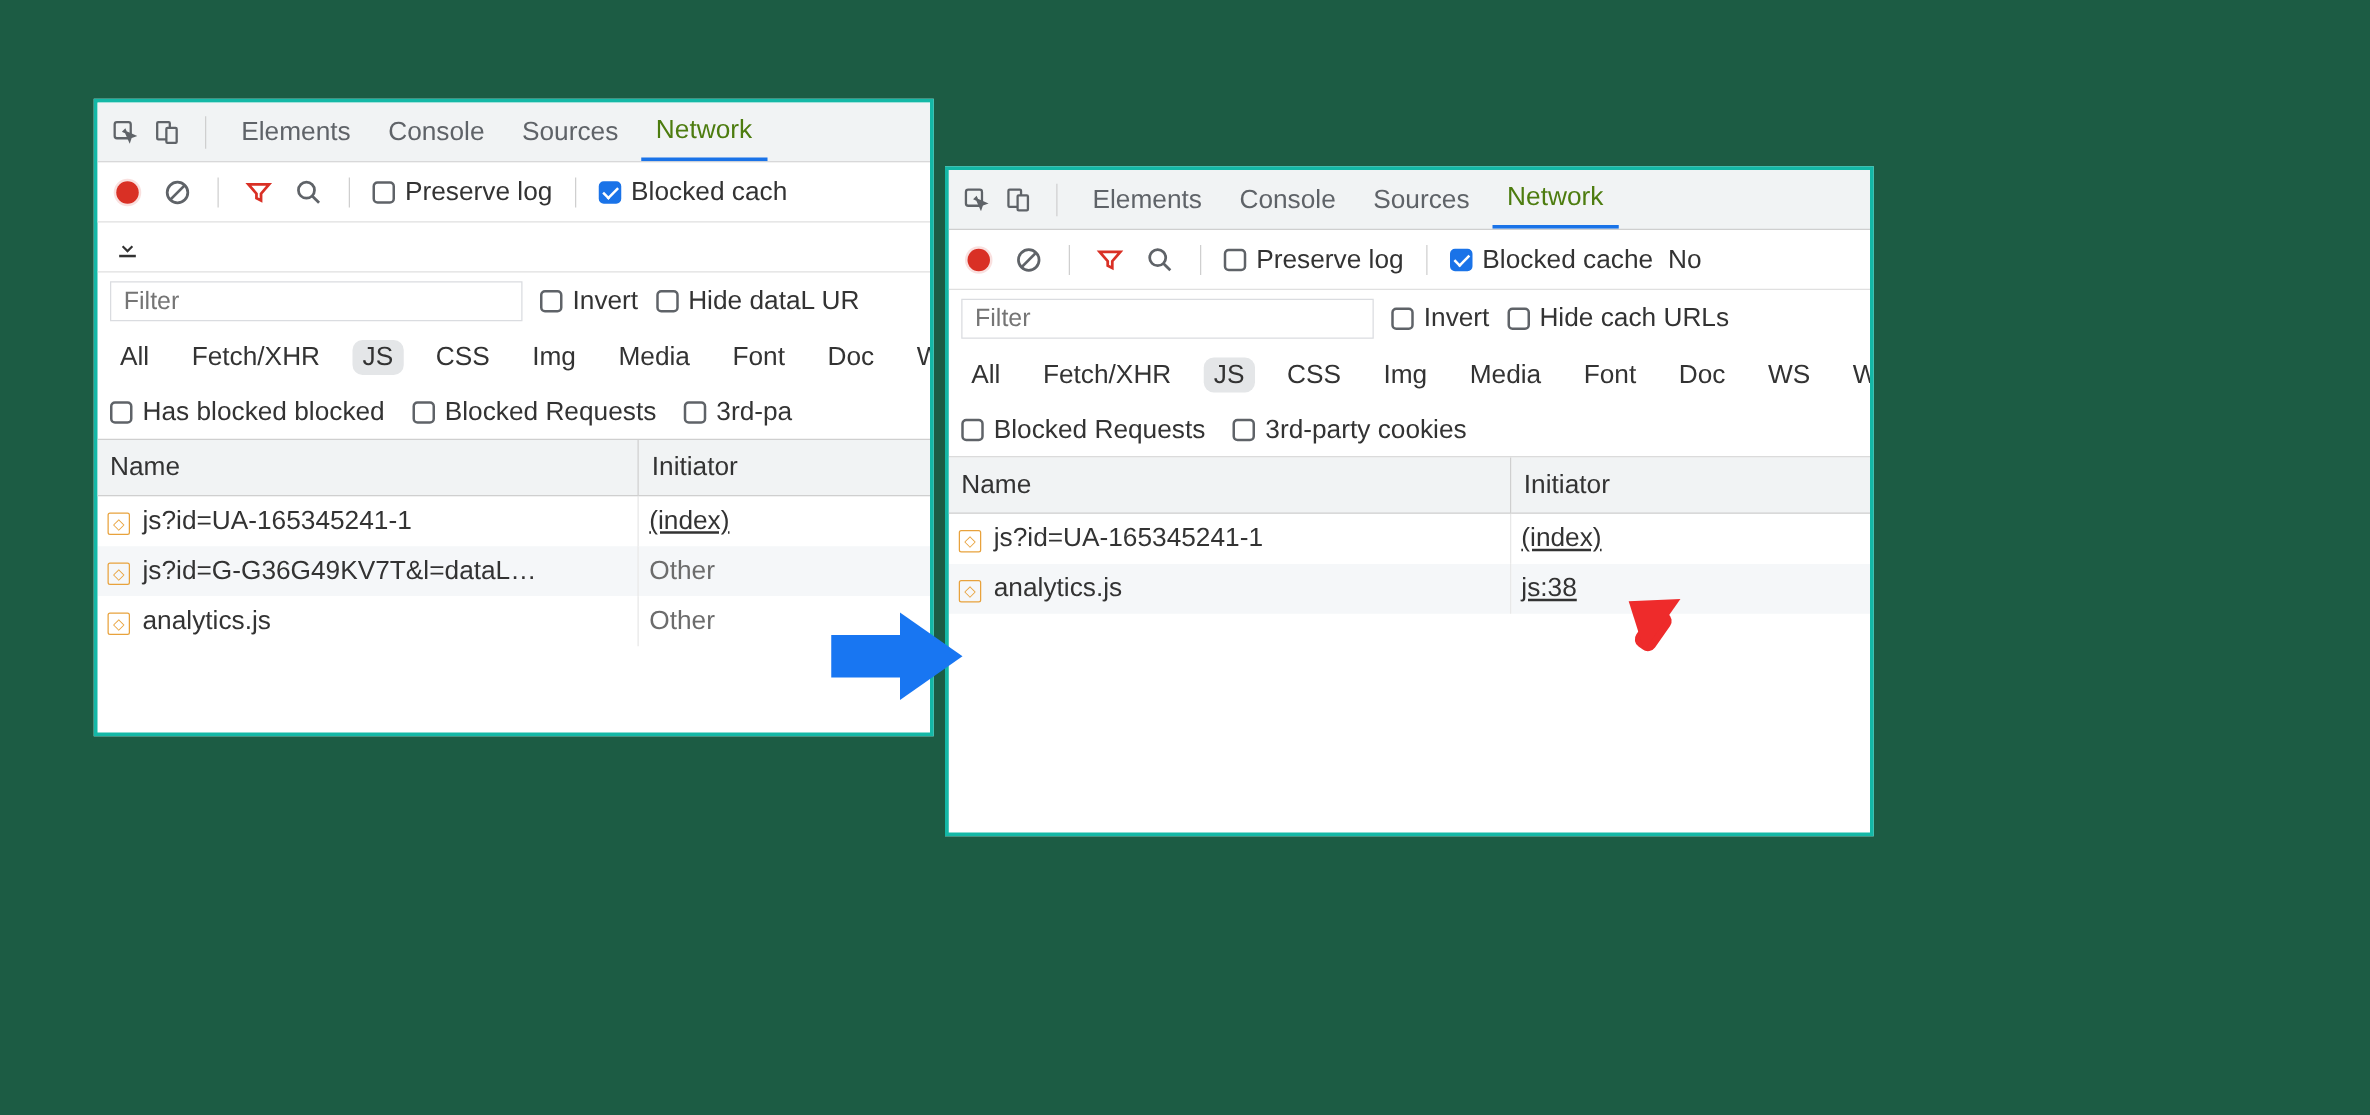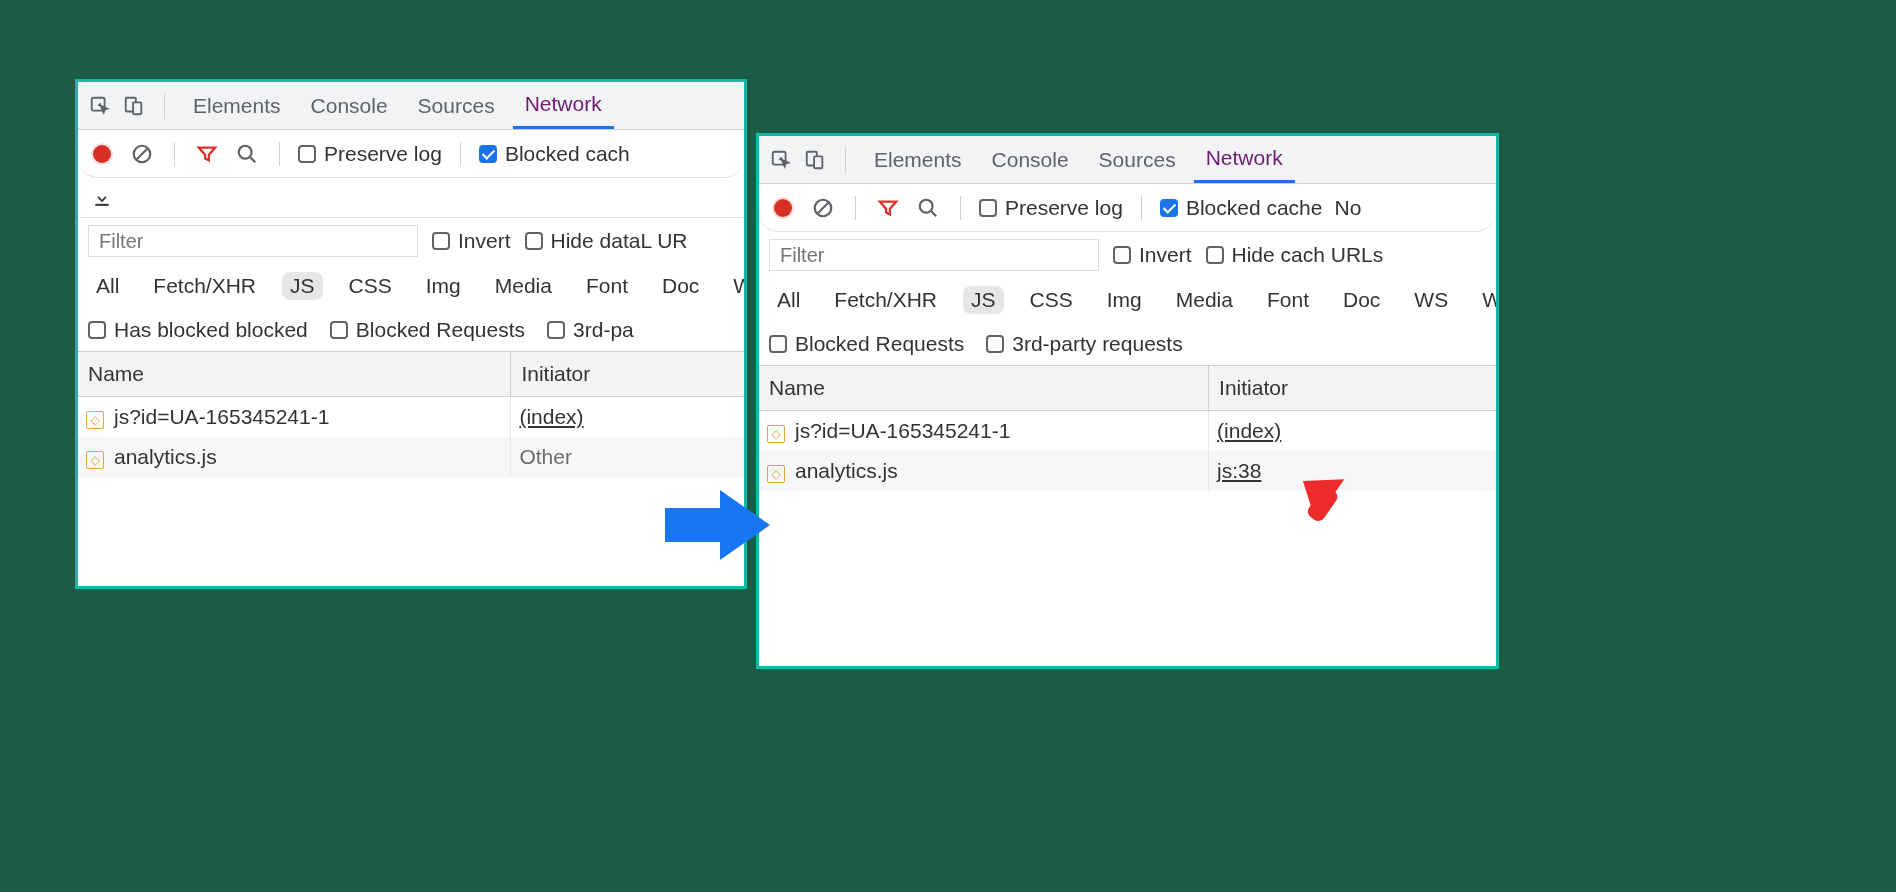--- a/index.html
+++ b/index.html
@@ -28,28 +28,28 @@
     background: #f1f3f4;
     border-bottom: 1px solid #cfcfcf;
     padding: 0 8px;
     gap: 6px;
     overflow: hidden;
     white-space: nowrap;
   }
   .tab-row .sep { width:1px; height:26px; background:#cfcfcf; margin:0 10px; }
   .tab { color:#5f6368; padding:0 12px; height:100%; display:flex; align-items:center; cursor:pointer; }
   .tab.active { color:#1a73e8; border-bottom:3px solid #1a73e8; font-weight:500; color:#202124;}
-  .tab.active span{ color:#701a75; }
+  .tab.active span{ color:#4d7c0f; }
 
   .icon-box { width:28px; height:28px; display:flex; align-items:center; justify-content:center; color:#5f6368; }
 
   .toolbar-row {
     display:flex; align-items:center; height:48px;
     background:#fff; border-bottom:1px solid #e0e0e0;
-    padding:0 10px; gap:12px; overflow:hidden; white-space:nowrap;border-radius:20px;
+    padding:0 10px; gap:12px; overflow:hidden; white-space:nowrap;
   }
   .toolbar-row .sep { width:1px; height:24px; background:#cfcfcf; margin:0 6px;}
 
   .record-dot{ width:18px;height:18px;border-radius:50%;background:#d93025;box-shadow:0 0 0 2px rgba(217,48,37,.15);}
   .checkbox{ width:18px;height:18px;border:2px solid #5f6368;border-radius:4px;display:inline-block;position:relative;flex:0 0 auto;}
   .checkbox.checked{ background:#1a73e8;border-color:#1a73e8;}
   .checkbox.checked::after{content:"";position:absolute;left:4px;top:0px;width:5px;height:10px;border:solid #fff;border-width:0 2.5px 2.5px 0;transform:rotate(45deg);}
   .opt{display:flex;align-items:center;gap:8px;color:#333;}
 
   .download-row{height:40px;display:flex;align-items:center;padding:0 10px;border-bottom:1px solid #e0e0e0;}
@@ -241,20 +241,24 @@
       <th>Name</th>
       <th>Initiator</th>
     </tr>
       </thead>
     <tbody>
       <tr>
         <td><span class="js-badge">◇</span><span class="fname">js?id=UA-165345241-1</span></td>
         <td><span class="init-link">(index)</span></td>
       </tr>
       <tr>
+        <td><span class="js-badge">◇</span><span class="fname">js?id=G-G36G49KV7T&amp;l=dataL…</span></td>
+        <td><span class="init-other">Other</span></td>
+      </tr>
+      <tr>
         <td><span class="js-badge">◇</span><span class="fname">analytics.js</span></td>
         <td><span class="init-other">Other</span></td>
       </tr>
     </tbody>
   </table>
 </div>
 
 <div class="panel" id="panel-right">
 
   <div class="tab-row">
@@ -345,21 +349,21 @@
     <span class="chip">Wasn</span>
   </div>
 
   <div class="extra-row">
     <span class="opt">
         <span class="checkbox"></span>
         <span>Blocked Requests</span>
       </span>
     <span class="opt">
         <span class="checkbox"></span>
-        <span>3rd-party requests</span>
+        <span>3rd-party cookies</span>
       </span>
   </div>
 
   <table class="net">
     <colgroup>
         <col style="width:61%">
         <col style="width:39%">
       </colgroup>
     <thead>
         <tr>

